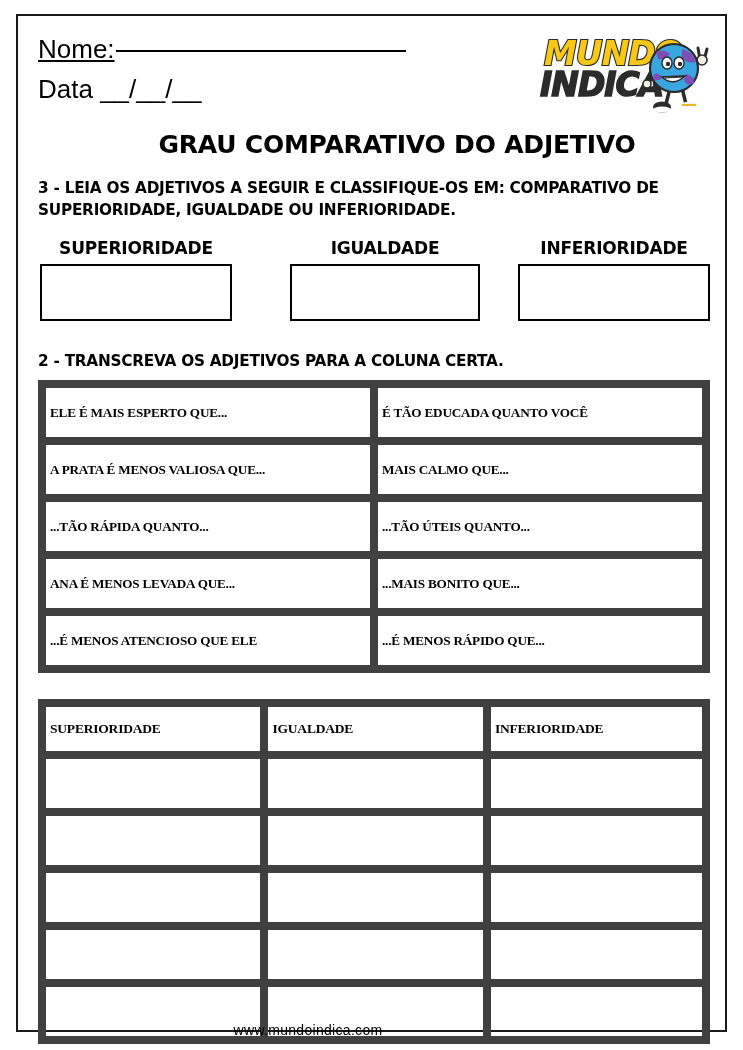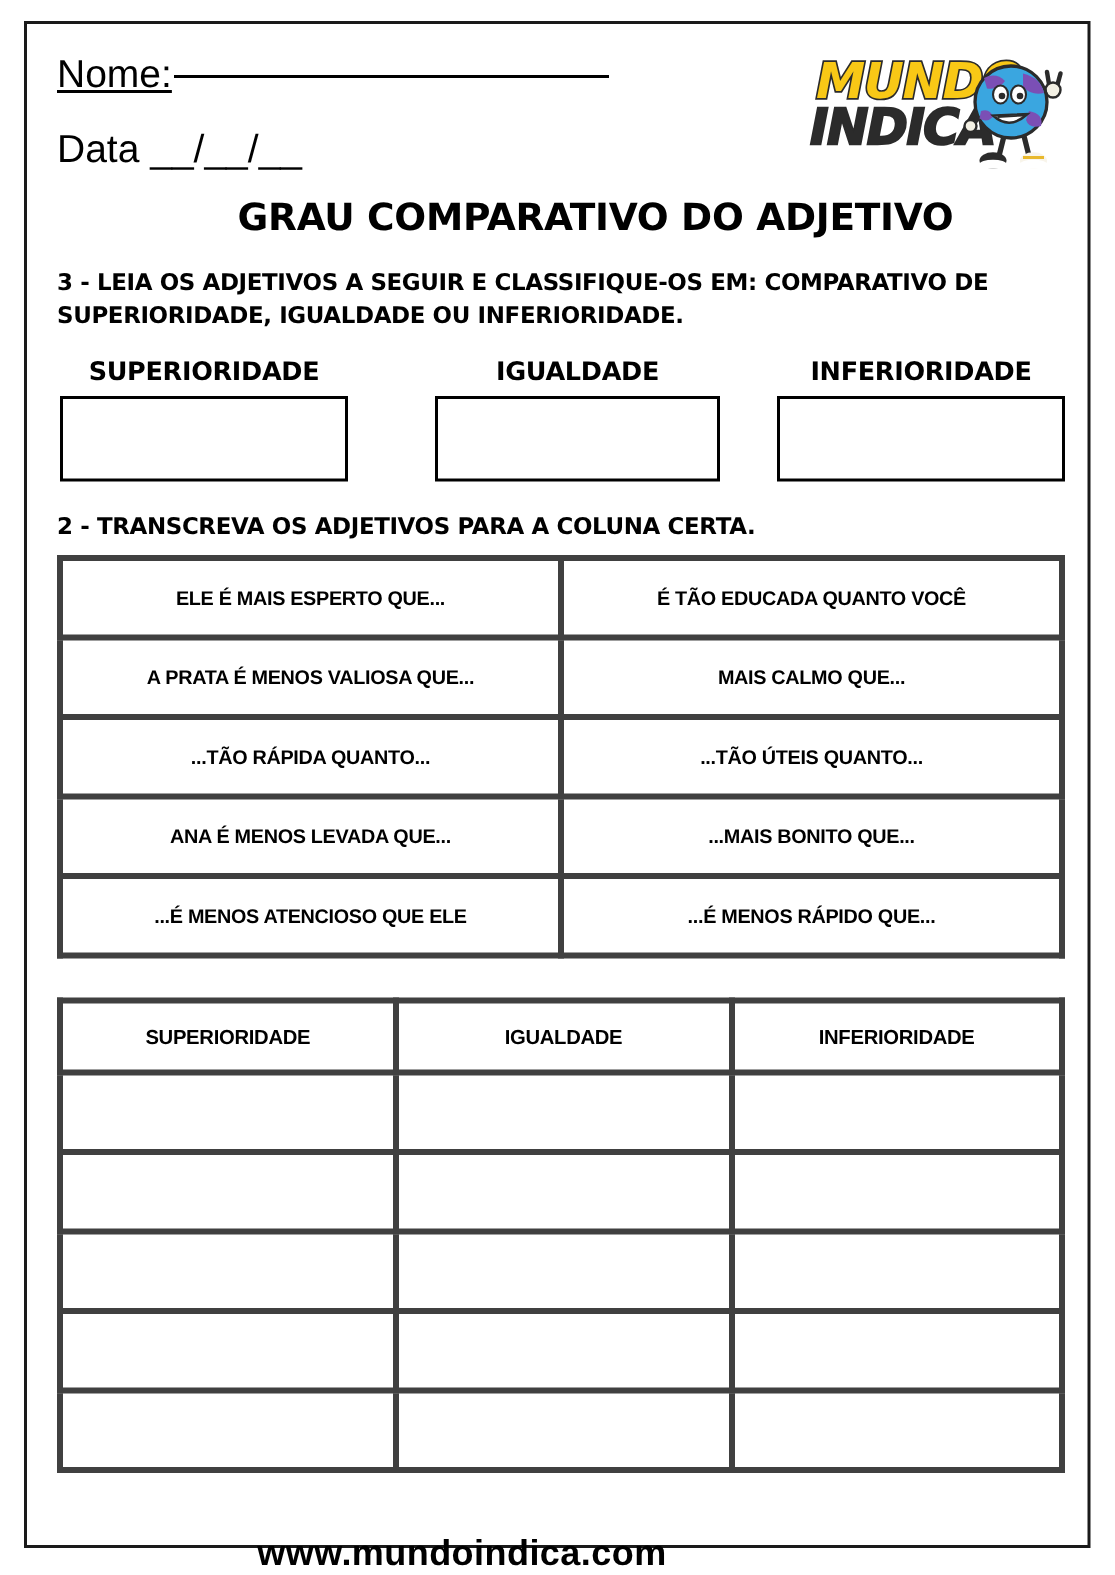--- a/index.html
+++ b/index.html
@@ -50,21 +50,21 @@
   .name-rule {
     display: inline-block;
     border-bottom: 2px solid #000;
     width: 290px;
     vertical-align: 6px;
     margin-left: 1px;
   }
   .date-line {
     font-size: 26px;
     line-height: 34px;
-    margin-top: 16px;
+    margin-top: 6px;
     white-space: nowrap;
   }
 
   
   .logo {
     position: absolute;
     right: -4px;
     top: 0px;
     width: 176px;
     height: 86px;
@@ -114,21 +114,21 @@
   
   .instruction {
     font-family: "DejaVu Sans", sans-serif;
     font-weight: bold;
     font-size: 15.3px;
     line-height: 22px;
     letter-spacing: -0.25px;
     margin-top: 18px;
   }
   .instruction-2 {
-    margin-top: 22px;
+    margin-top: 32px;
     margin-bottom: 8px;
   }
 
   
   .cat-row {
     position: relative;
     margin-top: 17px;
     height: 80px;
   }
   .cat-col {
@@ -153,25 +153,25 @@
     background: #fff;
   }
 
   
   table.grid {
     border-collapse: collapse;
     width: 672px;
     table-layout: fixed;
   }
   table.grid td {
-    border: 4px solid #404040;
+    border: 8px solid #404040;
     height: 49px;
-    text-align: center;
+    text-align: left;
     vertical-align: middle;
-    font-family: Liberation Sans, sans-serif;
+    font-family: Liberation Serif, serif;
     font-weight: bold;
     font-size: 13.2px;
     letter-spacing: -0.2px;
     padding: 0 4px;
   }
   .adj-table { margin-top: 2px; }
 
   
   .class-table {
     margin-top: 26px;
@@ -185,23 +185,22 @@
   }
 
   
   .footer {
     position: absolute;
     left: 0;
     top: 1022px;
     width: 616px;
     text-align: center;
     font-family: "Liberation Sans", sans-serif;
-    font-size: 24px;
+    font-size: 14px;
     letter-spacing: 0.3px;
-    font-weight: bold;
   }
 </style>
 </head>
 <body>
 
 <div class="page-frame"></div>
 
 <div class="page-inner">
 
   <div class="header-block">

